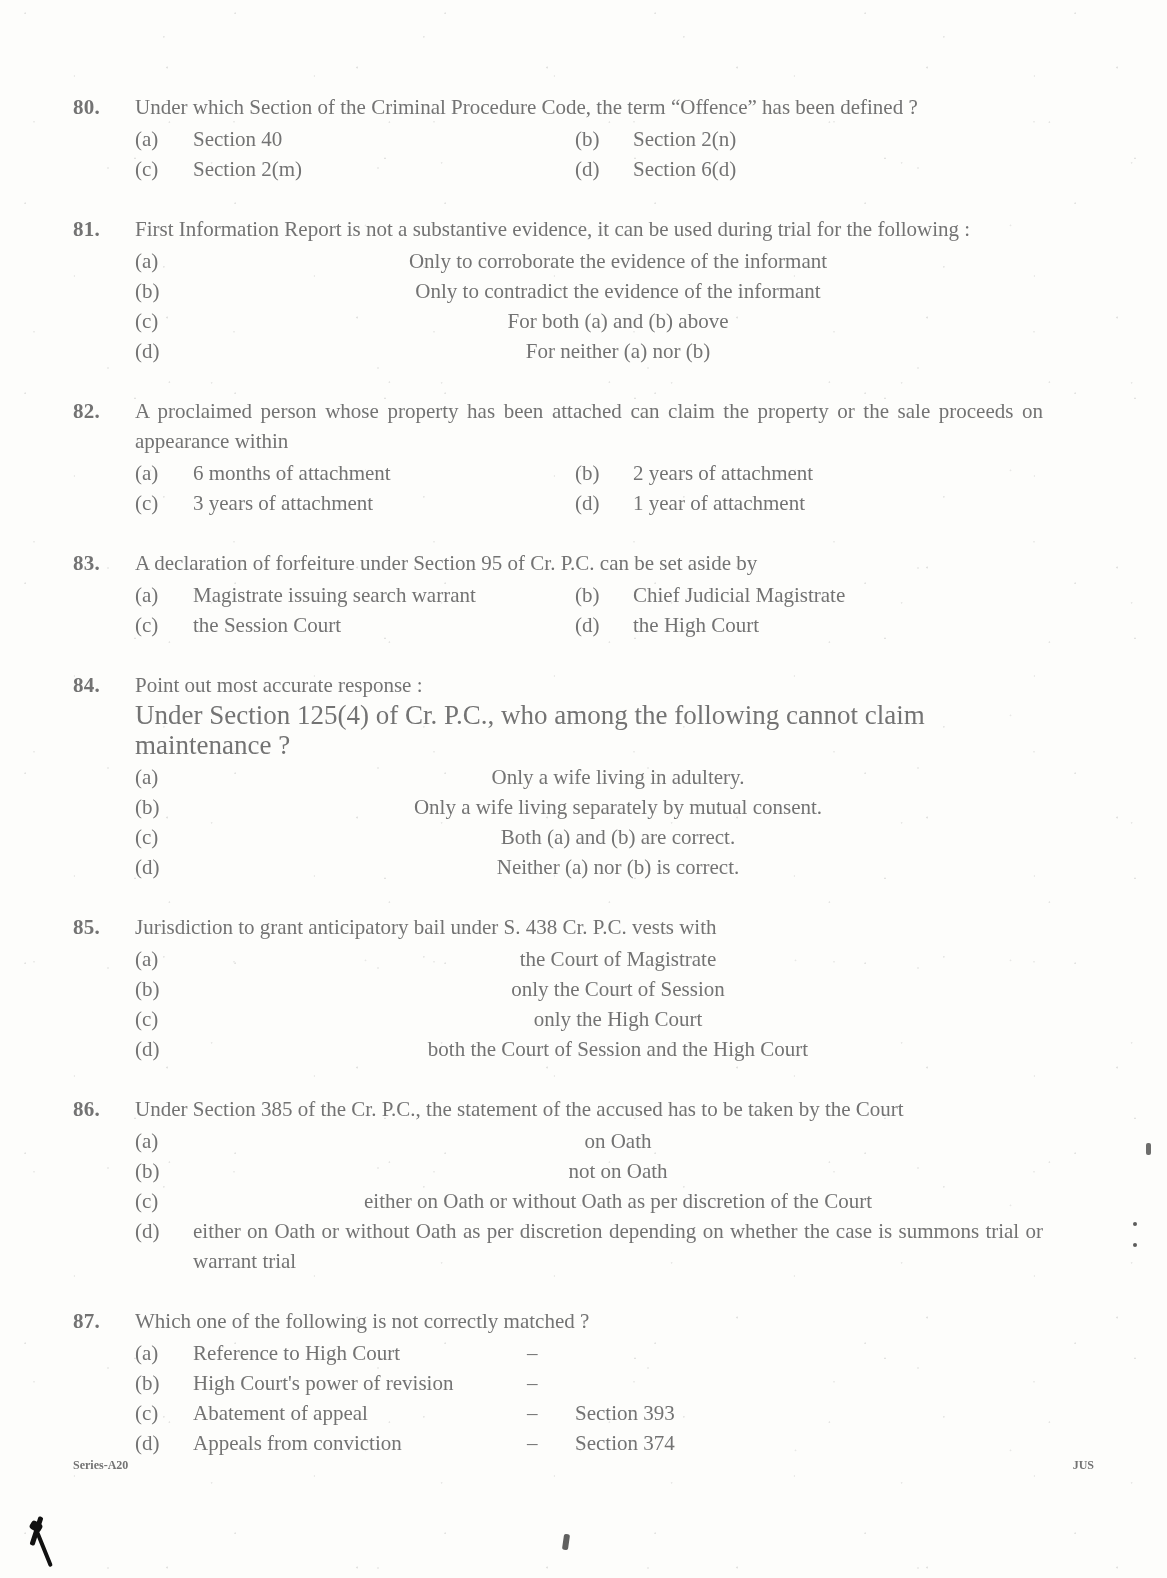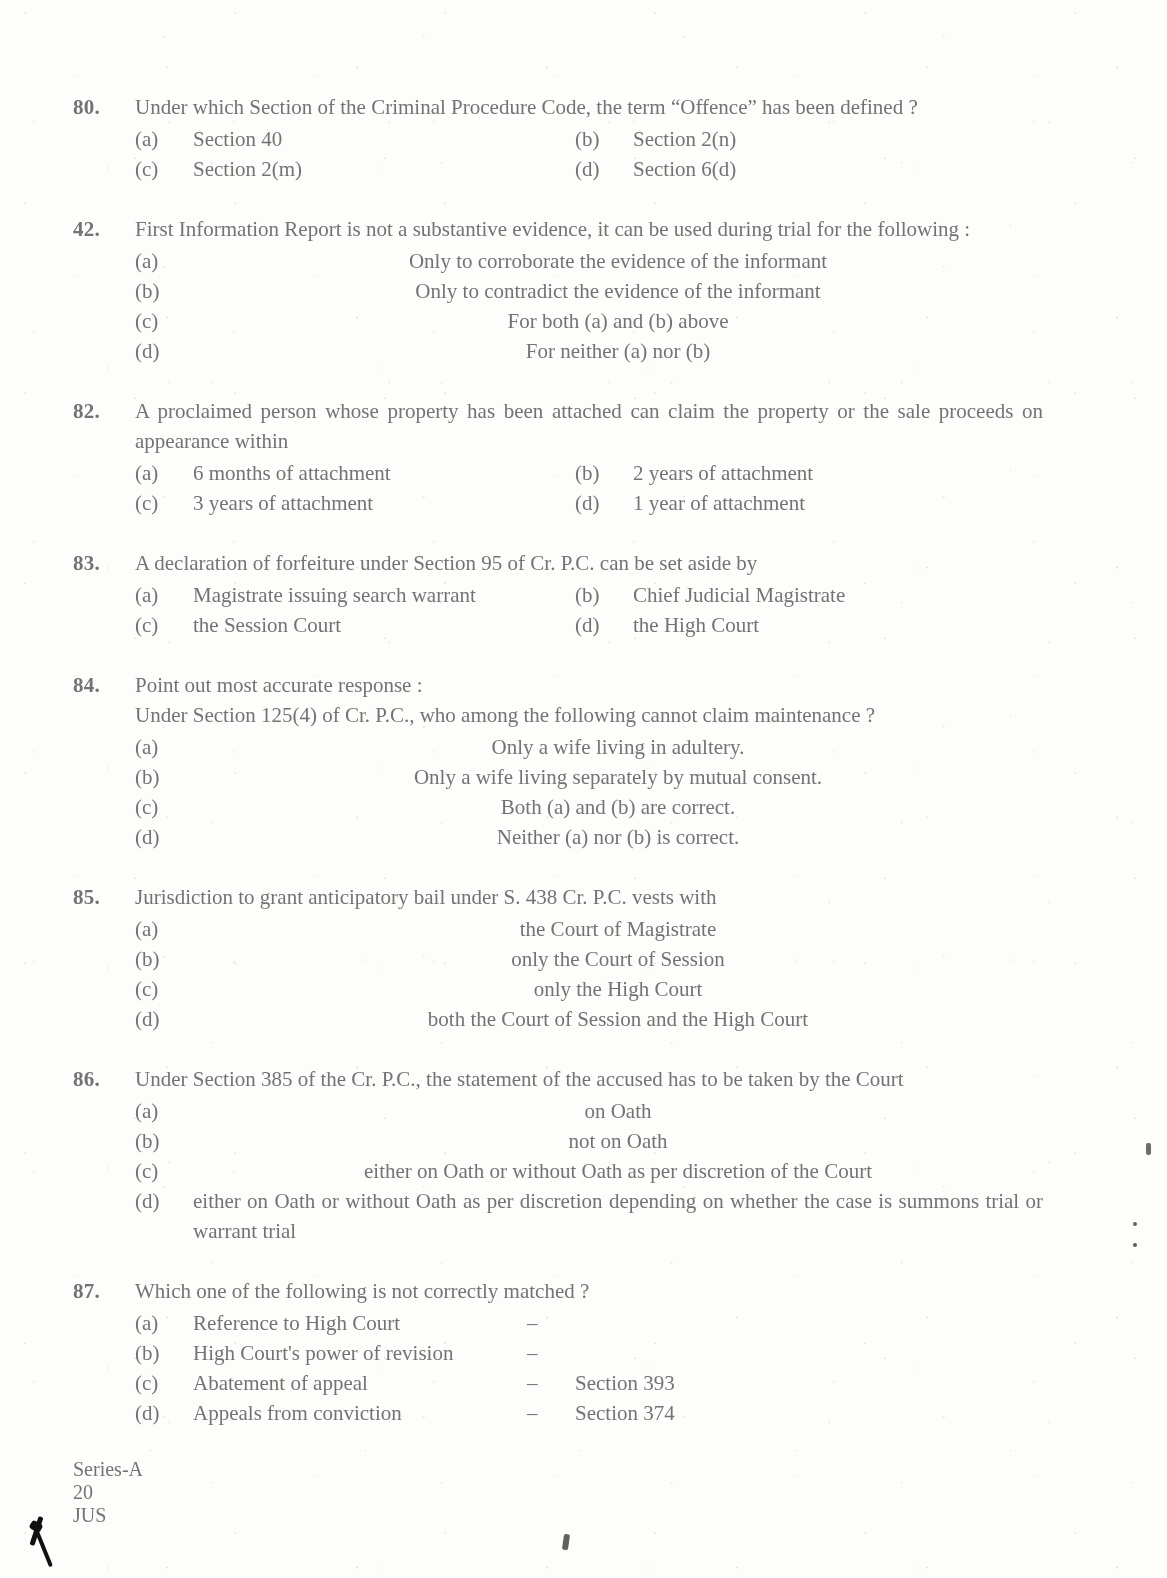--- a/index.html
+++ b/index.html
@@ -61,21 +61,21 @@
   }
   .q-text {
     flex: 1;
     font-size: 21px;
     line-height: 30px;
     text-align: justify;
     text-justify: inter-word;
   }
   .q-text.nojust { text-align: left; font-family: Liberation Serif, serif; }
   .q-subtext {
-    font-size: 21px;
+    font-size: 27px;
     line-height: 30px;
     margin-left: 62px;
   }
 
   
   .opts {
     margin-left: 62px;
     margin-top: 2px;
   }
   .opt {
@@ -122,26 +122,25 @@
   .match-dash { width: 48px; flex: 0 0 48px; }
   .match-val  { flex: 1; }
 
   .footer {
     position: absolute;
     left: 73px;
     right: 73px;
     top: 1458px;
     display: flex;
     align-items: baseline;
-    font-size: 20px;
-    font-weight: normal;
-    flex-direction: column;
+    font-size: 12px;
+    font-weight: bold;
   }
   .footer .left   { flex: 0 0 auto; }
-  .footer .center { flex: 1; text-align: center; }
+  .footer .center { flex: 1; }
   .footer .right  { flex: 0 0 auto; }
 
   
   .artifact {
     position: absolute;
     left: 28px;
     top: 1516px;
     width: 40px;
     height: 58px;
     pointer-events: none;
@@ -239,21 +238,21 @@
           <div class="opt-cell right">
             <span class="opt-lab">(d)</span>
             <span>Section 6(d)</span>
           </div>
         </div>
       </div>
     </div>
 
     <div class="q">
       <div class="q-head">
-        <div class="q-num">42.</div>
+        <div class="q-num">81.</div>
         <div class="q-text">First Information Report is not a substantive evidence, it can be used during trial for the following :</div>
       </div>
       <div class="opts">
         <div class="opt">
           <span class="opt-lab">(a)</span>
           <span class="opt-txt nojust">Only to corroborate the evidence of the informant</span>
         </div>
         <div class="opt">
           <span class="opt-lab">(b)</span>
           <span class="opt-txt nojust">Only to contradict the evidence of the informant</span>

